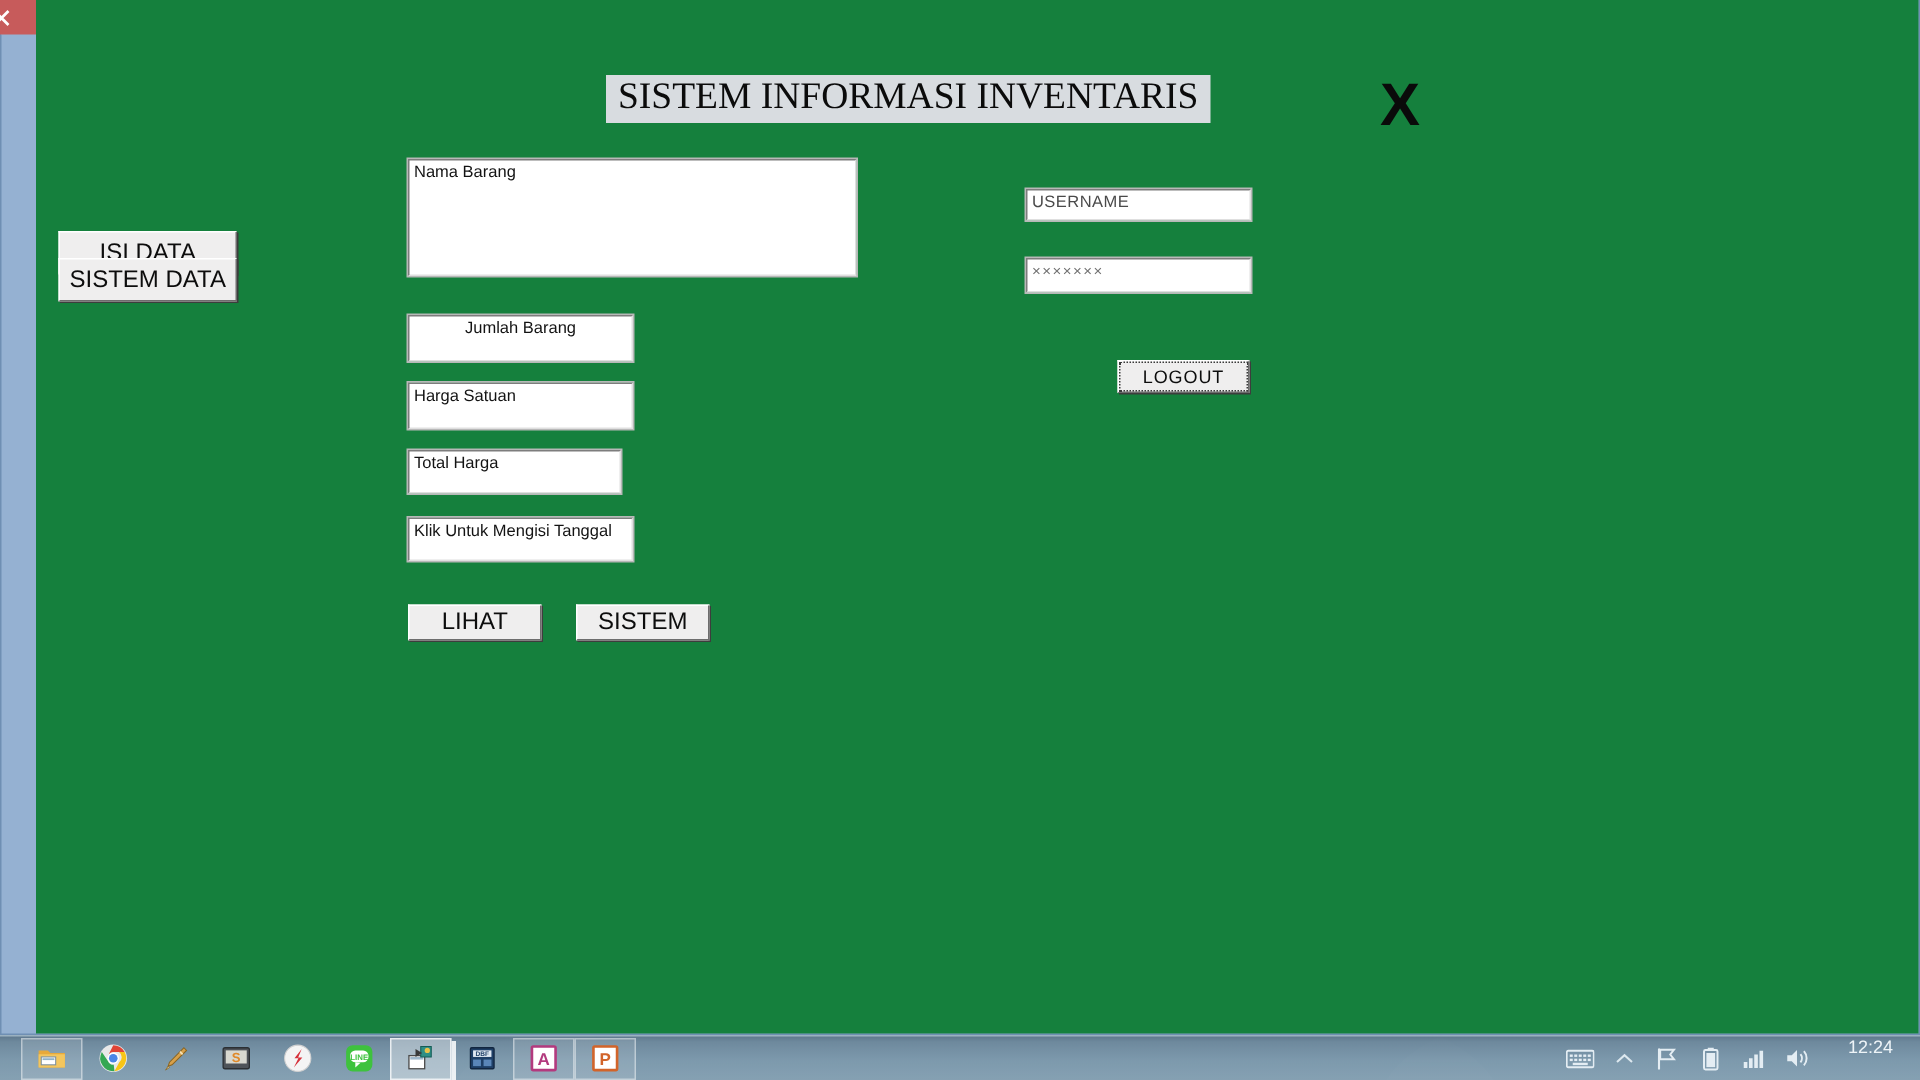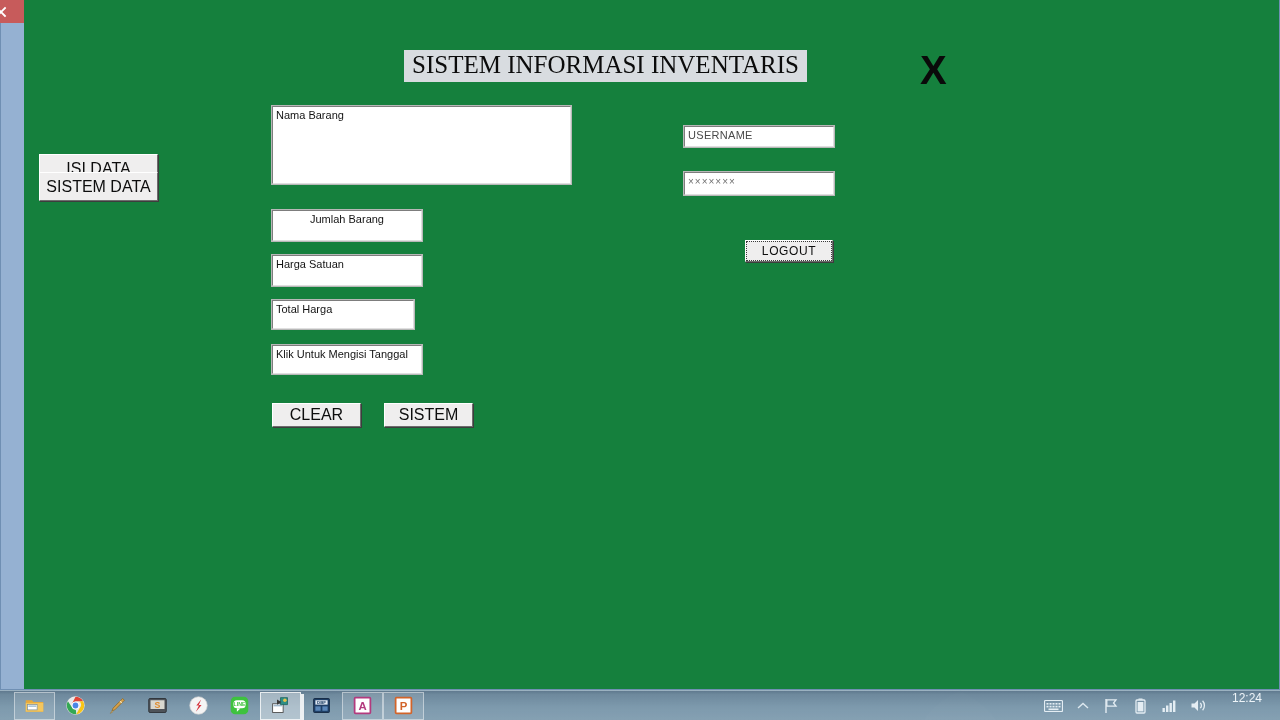--- a/index.html
+++ b/index.html
@@ -256,21 +256,21 @@
       <div class="w-field" id="field-harga-satuan">
         <span class="value">Harga Satuan</span>
       </div>
       <div class="w-field" id="field-total-harga">
         <span class="value">Total Harga</span>
       </div>
       <div class="w-field" id="field-tanggal">
         <span class="value">Klik Untuk Mengisi Tanggal</span>
       </div>
 
-      <div class="w-button" id="btn-clear">CLEAR</div>
+      <div class="w-button" id="btn-clear">LIHAT</div>
       <div class="w-button" id="btn-submit">SISTEM</div>
 
       <div class="w-field" id="field-username">
         <span class="value">USERNAME</span>
       </div>
       <div class="w-field" id="field-password">
         <span class="value">×××××××</span>
       </div>
       <div class="w-button" id="btn-logout">
         <span class="focus-ring">LOGOUT</span>

